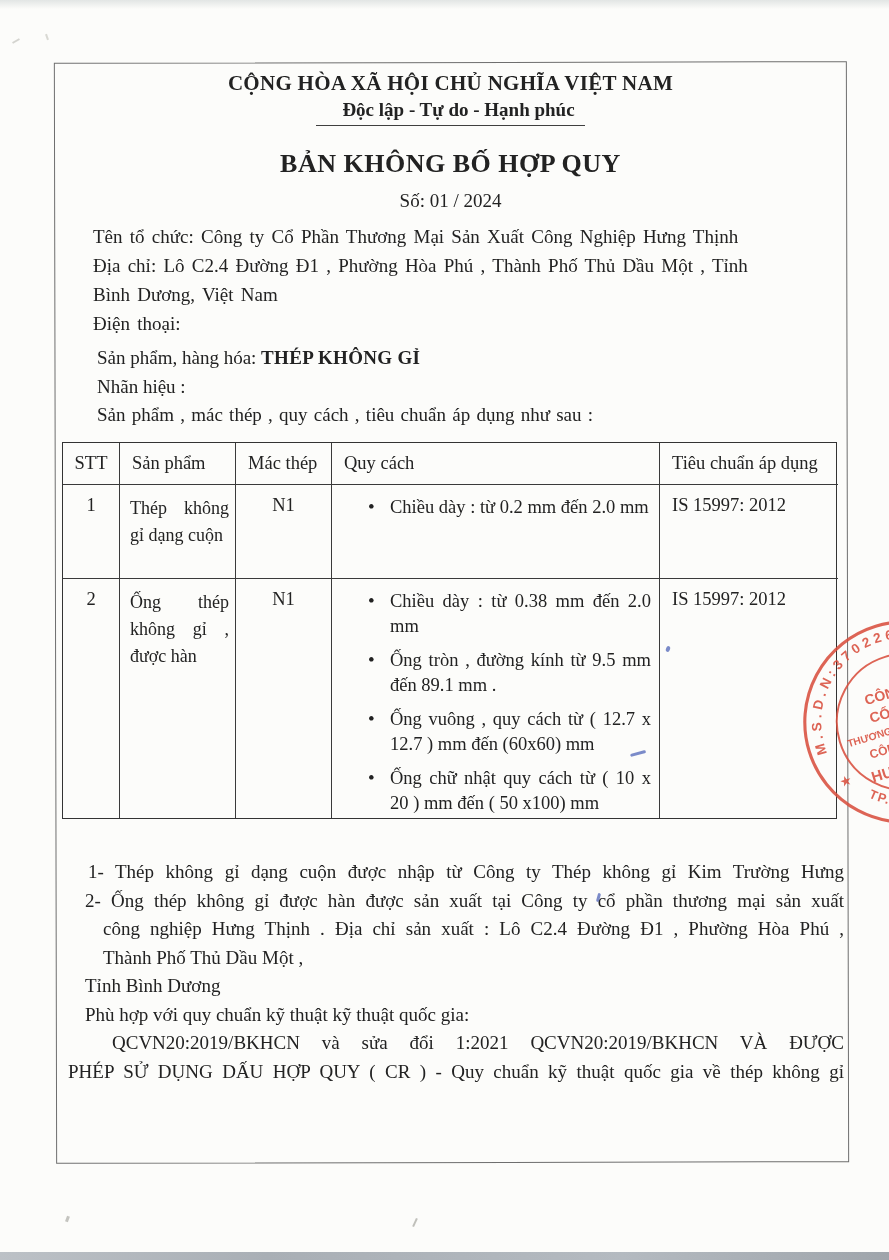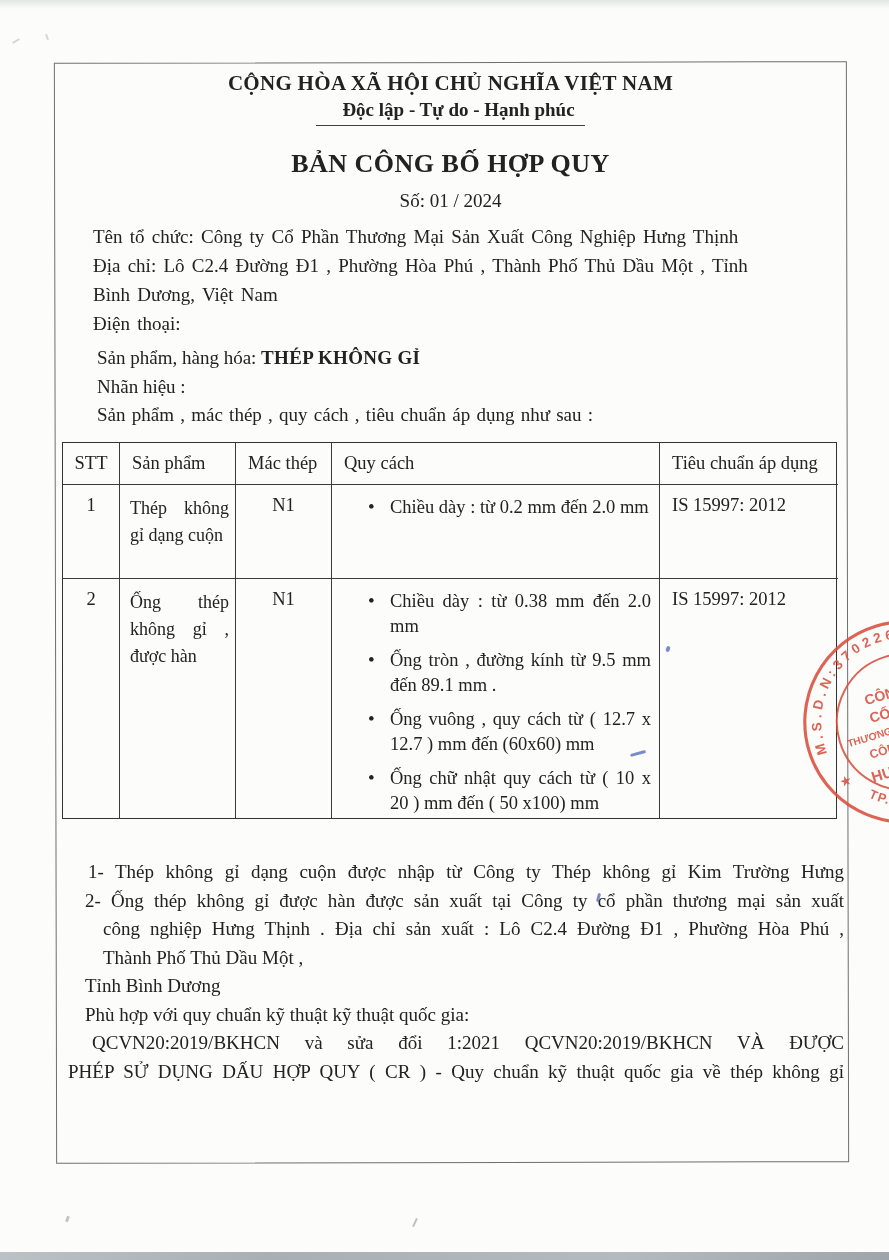--- a/index.html
+++ b/index.html
@@ -51,21 +51,21 @@
   .td.standard{padding:10px 8px 0 12px;}
 
   
   .notes{position:absolute;left:60px;top:858px;width:784px;
     font-size:19px;line-height:28.5px;}
   .nl{white-space:normal;}
   .nl.stretch{text-align:justify;text-align-last:justify;}
   .ind-a{margin-left:25px;}
   .ind-b{margin-left:28px;}
   .ind-c{margin-left:43px;}
-  .ind-d{margin-left:32px;}
+  .ind-d{margin-left:52px;}
   .ind-e{margin-left:8px;}
 
   
   .stamp{position:absolute;left:798px;top:615px;width:214px;height:214px;opacity:.88;}
   .stamp .ring{fill:none;stroke:var(--stamp-color,#d9503f);}
   .stamp text{fill:var(--stamp-color,#d9503f);
     font-family:"Liberation Sans","DejaVu Sans",sans-serif;font-weight:bold;}
   .arc-top{font-size:14px;letter-spacing:4px;}
   .arc-bottom{font-size:13px;letter-spacing:1.5px;}
 
@@ -77,21 +77,21 @@
 </head>
 <body>
 
 <div class="top-shade"></div>
 <div class="border-frame"></div>
 
 <div class="centered nat-header">CỘNG HÒA XÃ HỘI CHỦ NGHĨA VIỆT NAM</div>
 <div class="centered motto-wrap">
   <span class="motto">Độc lập - Tự do - Hạnh phúc</span>
 </div>
-<div class="centered doc-title">BẢN CÔNG BỐ HỢP QUY</div>
+<div class="centered doc-title">BẢN KHÔNG BỐ HỢP QUY</div>
 <div class="centered doc-number">Số: 01 / 2024</div>
 
 <div class="info-block" id="info-lines">
     <div class="info-line">Tên tổ chức: Công ty Cổ Phần Thương Mại Sản Xuất Công Nghiệp Hưng Thịnh</div>
     <div class="info-line">Địa chỉ: Lô C2.4 Đường Đ1 , Phường Hòa Phú , Thành Phố Thủ Dầu Một , Tỉnh</div>
     <div class="info-line">Bình Dương, Việt Nam</div>
     <div class="info-line">Điện thoại:</div>
   </div>
 
 <div class="product-line">

